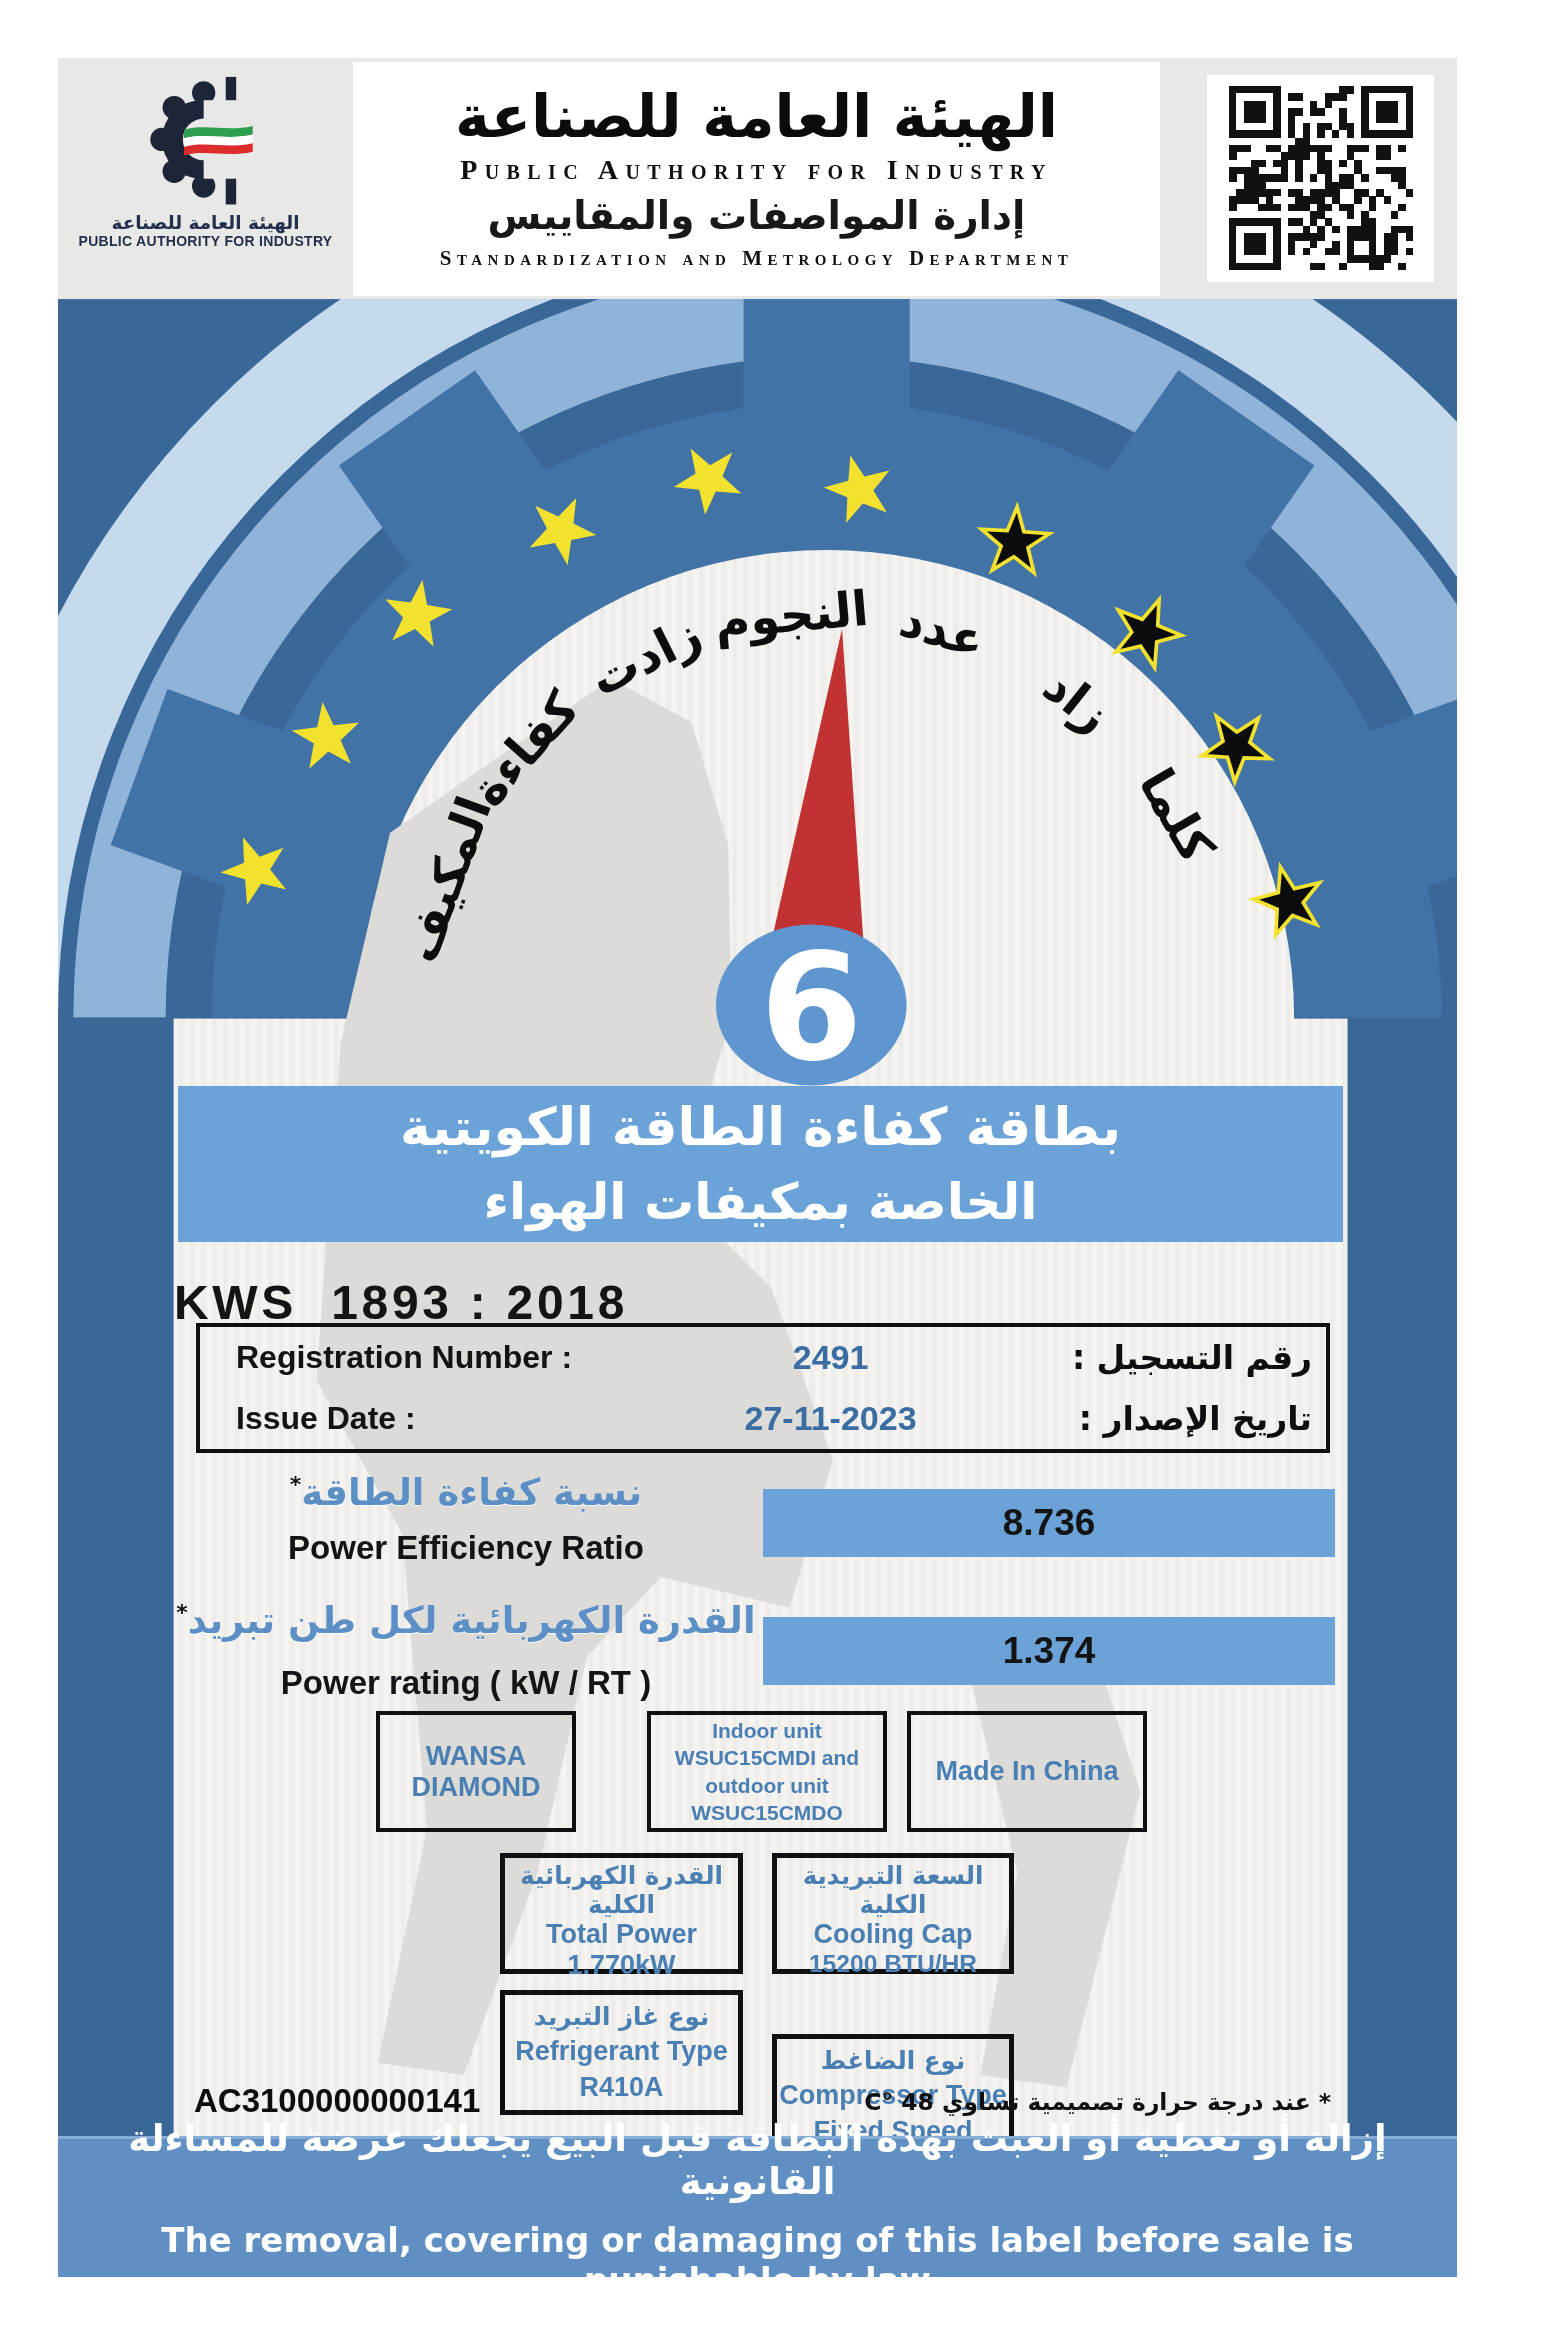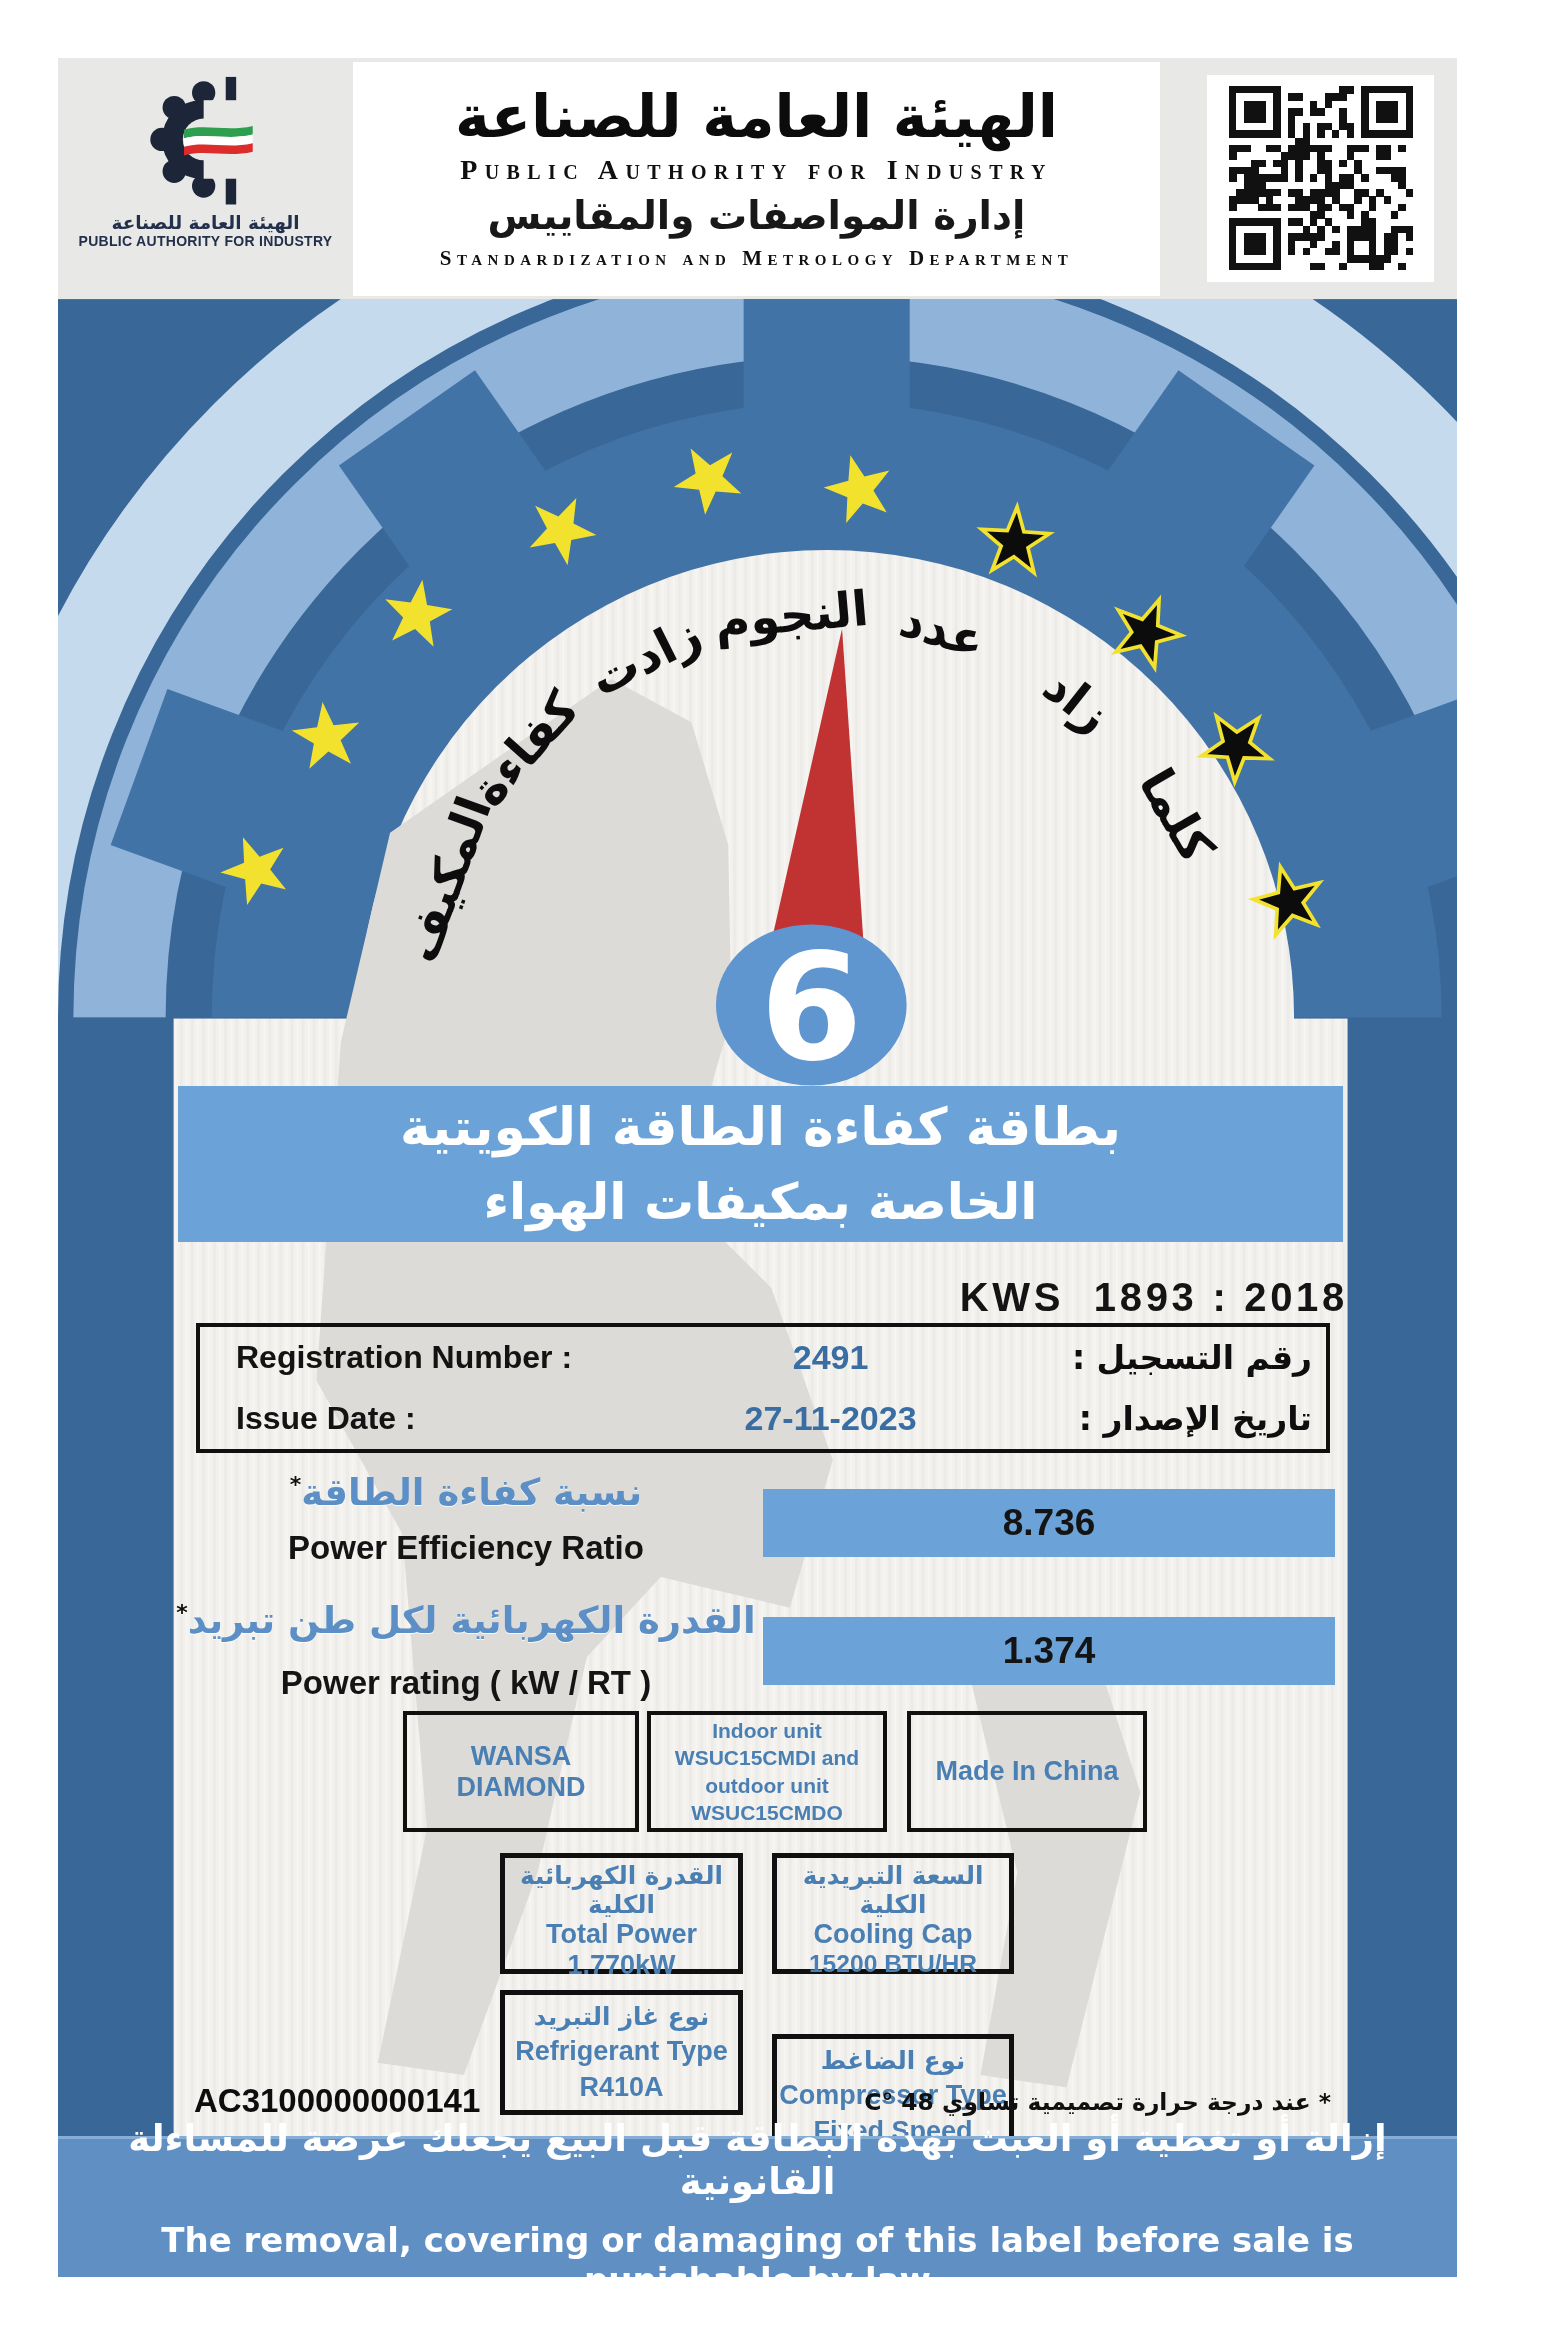--- a/index.html
+++ b/index.html
@@ -25,22 +25,22 @@
              font-variant:small-caps;letter-spacing:5.5px;}
   .hdr-qr{position:absolute;left:1149px;top:16.6px;width:227px;height:207px;background:#ffffff;
           display:flex;align-items:center;justify-content:center;}
 
   
   .banner{position:absolute;left:120px;top:1028px;width:1165px;height:156px;background:#6ba3d8;
           display:flex;flex-direction:column;align-items:center;justify-content:center;gap:16px;}
   .banner div{color:#fff;font-weight:bold;text-align:center;}
   .banner .l1{font-size:52px;}
   .banner .l2{font-size:50px;}
-  .kws{position:absolute;left:116px;top:1217px;width:1174px;text-align:right;
-       font-family:"Liberation Sans",sans-serif;font-weight:bold;font-size:40px;color:#141414;
+  .kws{position:absolute;left:116px;top:1217px;width:1174px;text-align:left;
+       font-family:"Liberation Sans",sans-serif;font-weight:bold;font-size:48px;color:#141414;
        letter-spacing:3.7px;white-space:pre;}
 
   
   .regbox{position:absolute;left:138px;top:1265px;width:1134px;height:130px;border:4.3px solid #101010;
           box-sizing:border-box;display:flex;flex-direction:column;justify-content:space-around;}
   .regrow{display:flex;align-items:center;width:100%;}
   .regrow .en{flex:0 0 44%;padding-left:36px;font-family:"Liberation Sans",sans-serif;
               font-size:32px;font-weight:bold;color:#131313;box-sizing:border-box;}
   .regrow .val{flex:0 0 24%;text-align:center;font-family:"Liberation Sans",sans-serif;
                font-size:34px;font-weight:bold;color:#3a6da1;}
@@ -427,21 +427,21 @@
     </div>
     <div class="m-en" style="top:1471px;">Power Efficiency Ratio</div>
     <div class="vbox" style="top:1431px;">8.736</div>
 
     <div class="m-ar" style="top:1541px;">
       <span>القدرة الكهربائية لكل طن تبريد</span><sup>*</sup>
     </div>
     <div class="m-en" style="top:1606px;">Power rating ( kW / RT )</div>
     <div class="vbox" style="top:1559px;">1.374</div>
 
-    <div class="ibox" style="left:345px;width:236px;font-size:27px;">
+    <div class="ibox" style="left:318px;width:200px;font-size:27px;">
         <span>WANSA DIAMOND</span>
       </div>
     <div class="ibox" style="left:589px;width:240px;font-size:21px;line-height:1.3;">
       <span>Indoor unit</span>
       <span>WSUC15CMDI and</span>
       <span>outdoor unit</span>
       <span>WSUC15CMDO</span>
     </div>
     <div class="ibox" style="left:849px;width:240px;font-size:27px;">
         <span>Made In China</span>

